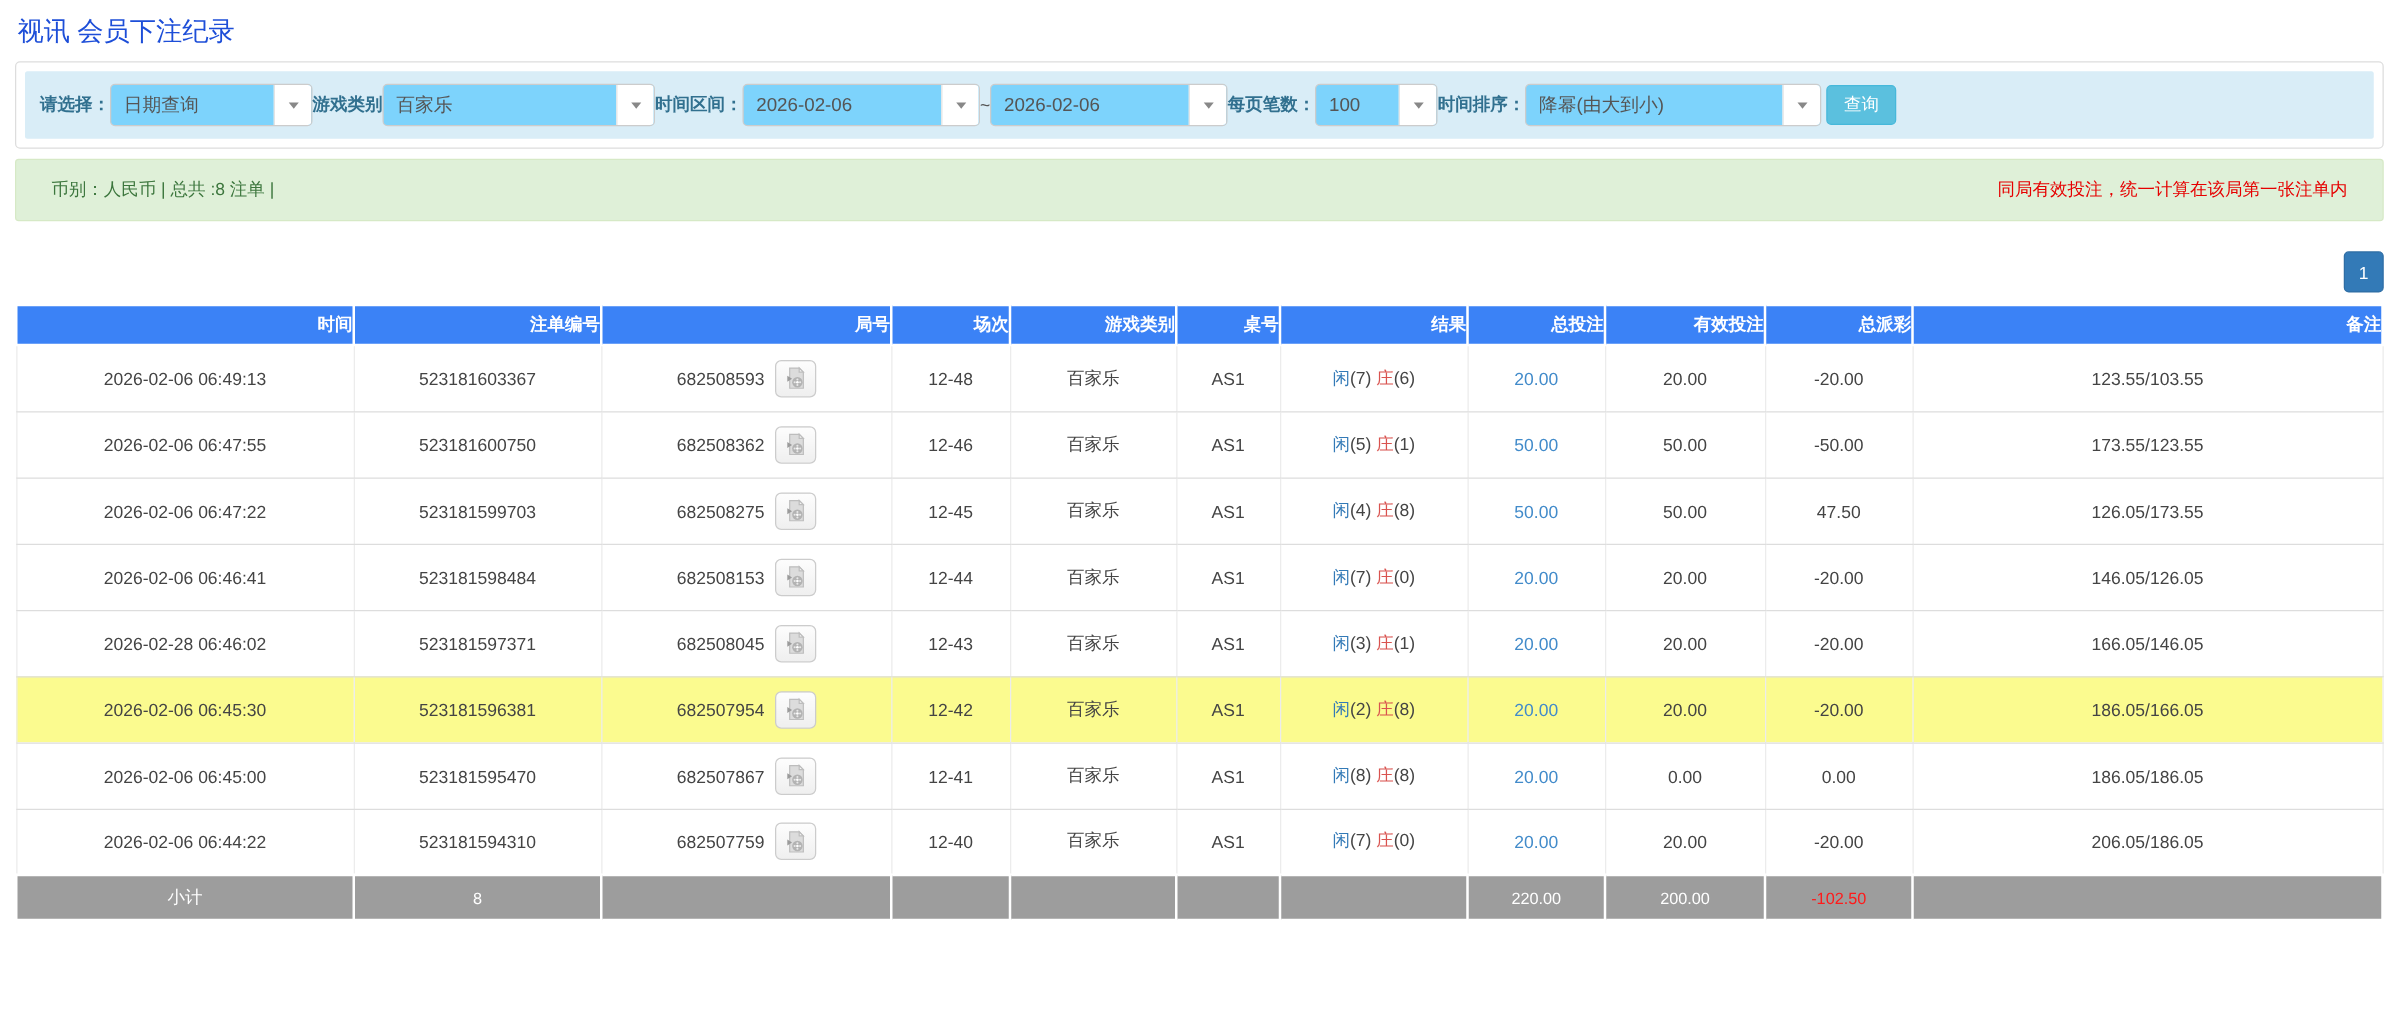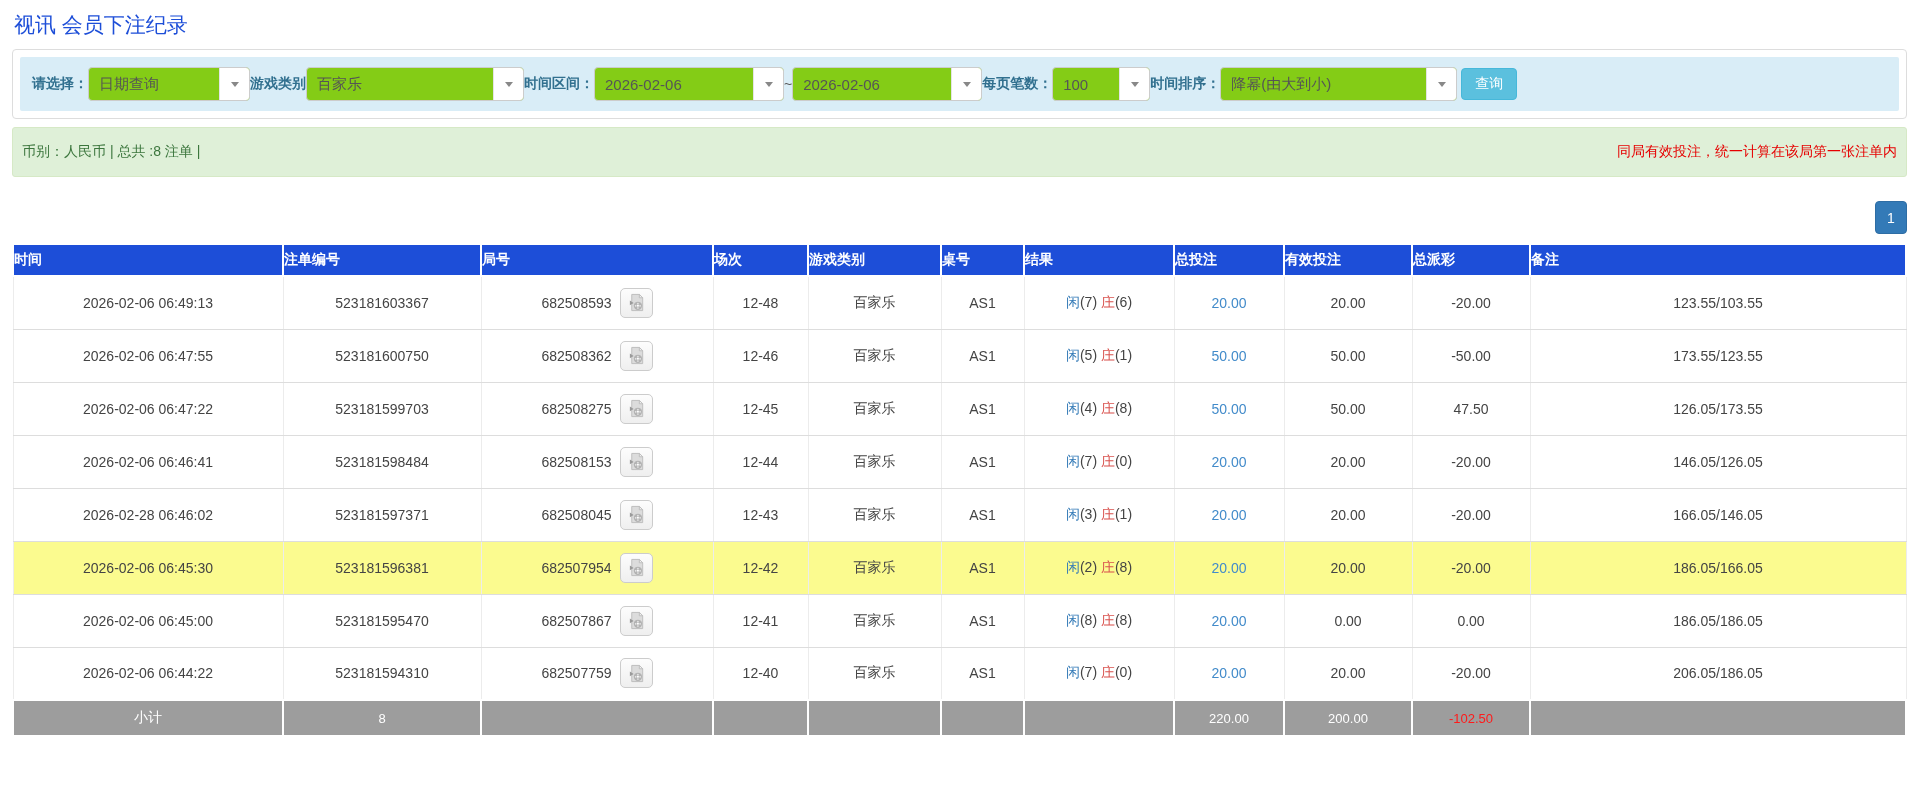--- a/index.html
+++ b/index.html
@@ -15,54 +15,54 @@
   .page-title { font-size: 21px; font-weight: 500; color:#1d4ed8; padding: 11px 2px 10px 2px; }
 
   
   .filter-panel { border:1px solid #ddd; border-radius:4px; padding:7px; background:#fff; }
   .filter-bar {
     background: var(--filter-bar-bg); border-radius:2px;
     display:flex; align-items:center; padding:10px 12px; gap:0;
   }
   .flabel { font-size:14px; font-weight:bold; color: var(--filter-label); white-space:nowrap; }
   .combo {
-    background:#84cc16; border:1px solid #ccc; border-radius:4px; height:34px;
+    background:#7dd3fc; border:1px solid #ccc; border-radius:4px; height:34px;
     display:flex; align-items:center; overflow:hidden; cursor:pointer;
   }
   .combo-text { flex:1; padding:0 10px; font-size:15px; color:#555; white-space:nowrap; }
   .combo-caret-box { width:30px; align-self:stretch; border-left:1px solid #e4e4e4;
     display:flex; align-items:center; justify-content:center; background:#fff; }
   .caret { width:0; height:0; border-left:4px solid transparent; border-right:4px solid transparent; border-top:5px solid #888; }
   .tilde { color:#555; font-size:14px; }
   .search-btn {
     background: var(--search-button); border:1px solid #46b8da; color:#fff;
     font-size:14px; border-radius:4px; height:32px; padding:0 13px; cursor:pointer; margin-left:4px;
     font-family:inherit;
   }
 
   
   .summary-bar {
     margin-top:8px; background: var(--summary-bg); border:1px solid #d6e9c6; border-radius:3px;
-    height:50px; display:flex; align-items:center; justify-content:space-between; padding:0 9px;
+    height:50px; display:flex; align-items:center; justify-content:space-between; padding:0 28px;
   }
   .summary-left { color: var(--summary-text); font-size:14px; }
   .summary-right { color: var(--negative-red); font-size:14px; }
 
   
   .pagination { margin-top:24px; height:33px; display:flex; justify-content:flex-end; }
   .page-btn {
     min-width:32px; height:33px; background: var(--pagination-active); color:#fff;
     border:1px solid #2e6da4; border-radius:4px; font-size:14px; cursor:pointer; font-family:inherit;
   }
 
   
   table.records { width:100%; border-collapse:collapse; margin-top:9px; table-layout:fixed; }
   table.records th {
-    background:#1d4ed8; color:#fff; font-size:14px; font-weight:bold;
-    height:32px; border:2px solid #fff; text-align:left;
+    background:#3b82f6; color:#fff; font-size:14px; font-weight:bold;
+    height:32px; border:2px solid #fff; text-align:right;
   }
   table.records td {
     height:53px; text-align:center; font-size:14px; color:#444;
     border-bottom:1px solid #ddd; border-right:1px solid #ececec; border-left:1px solid #ececec;
     background:#fff;
   }
   table.records tbody tr.highlight td { background: var(--highlight-row); }
   td.c-round .round-wrap { display:inline-flex; align-items:center; gap:8px; }
   .video-btn {
     display:inline-flex; align-items:center; justify-content:center;

